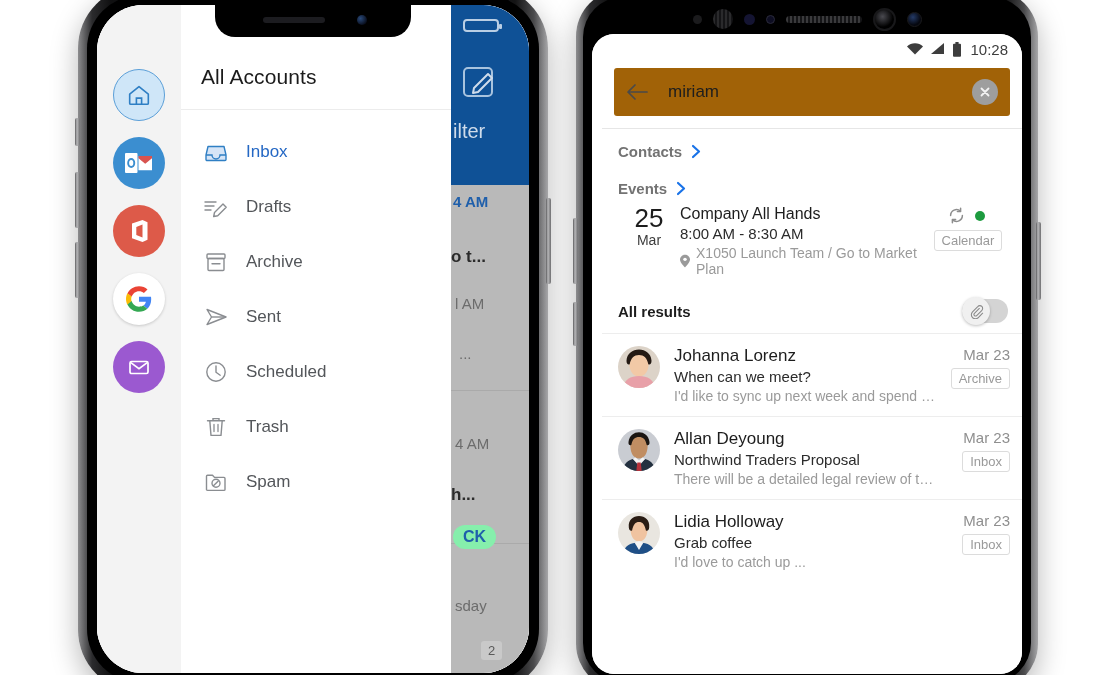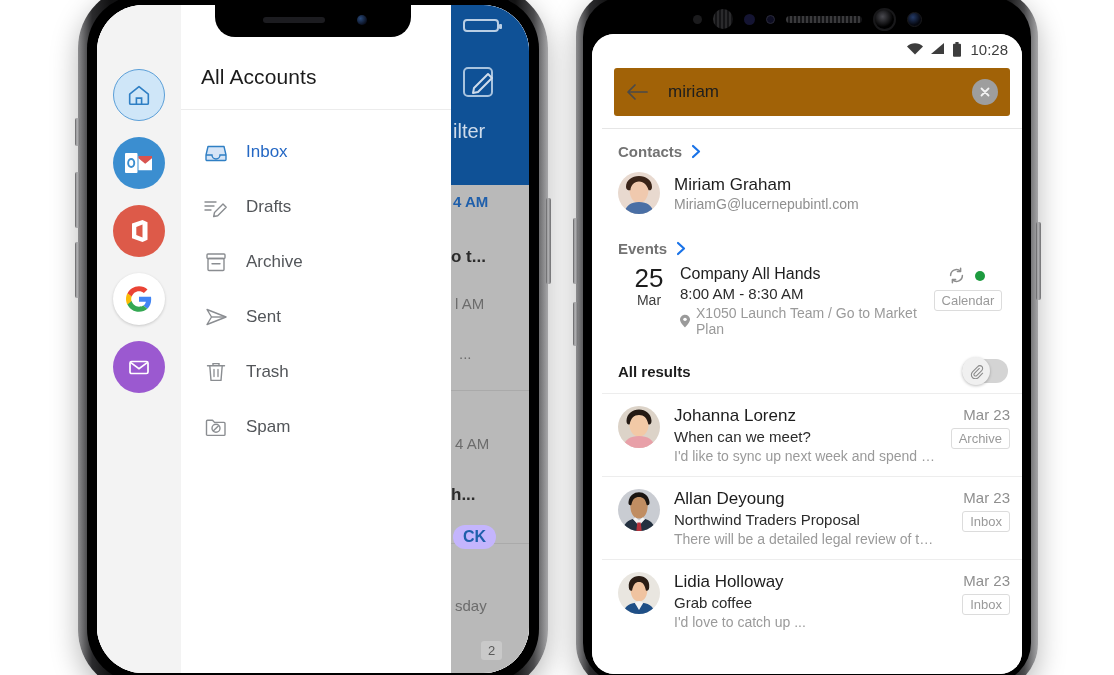--- a/index.html
+++ b/index.html
@@ -72,21 +72,21 @@
   .peek-head { height: 180px; background: #0f5196; position: relative; }
   .peek-pill { position: absolute; left: 12px; top: 14px; width: 36px; height: 13px; border: 2px solid #b9cee4; border-radius: 4px; }
   .peek-pill:after { content:""; position:absolute; right:-5px; top:3px; width:3px; height:5px; background:#b9cee4; border-radius:1px; }
   .peek-compose { position: absolute; left: 10px; top: 58px; width: 38px; height: 38px; }
   .peek-filter { position: absolute; left: 2px; top: 115px; font-size: 20px; color: #cfdceb; }
   .peek-body { position: absolute; left: 0; right: 0; top: 180px; bottom: 0; background: #b9b9b9; }
   .peek-line { position: absolute; font-size: 15px; color: #6c6c6c; white-space: nowrap; }
   .peek-line.blue { color: #1f5fab; font-weight: 700; }
   .peek-line.dark { color: #2b2b2b; font-weight: 700; font-size: 17px; }
   .peek-div { position: absolute; left: 0; right: 0; height: 1px; background: #aaa; }
-  .peek-chip { position: absolute; background: #c4b5fd; border-radius: 13px; padding: 3px 10px; font-size: 16px; color: #1f5fab; font-weight: 700; }
+  .peek-chip { position: absolute; background: #86efac; border-radius: 13px; padding: 3px 10px; font-size: 16px; color: #1f5fab; font-weight: 700; }
   .peek-num { position: absolute; background: #c9c9c9; border-radius: 3px; font-size: 13px; color: #5a5a5a; padding: 2px 7px; }
 
   
   #phone-right { left: 576px; top: -10px; width: 462px; height: 700px; }
   #phone-right .frame-outer { border-radius: 46px; }
   #phone-right .frame-inner { left: 7px; top: 7px; right: 7px; bottom: 7px; border-radius: 40px; }
   #phone-right .screen { left: 16px; top: 44px; right: 16px; bottom: 16px; border-radius: 22px; }
   .droid-sensors { position: absolute; left: 0; right: 0; top: 16px; height: 26px; z-index: 20;
                    display: flex; align-items: center; justify-content: center; gap: 11px; }
   .ds { border-radius: 50%; }
@@ -247,20 +247,29 @@
                   <svg width="26" height="26" viewBox="0 0 26 26">
                     <path d="M4 5.5 23 13 4 20.5 8.5 13z" fill="none" stroke="#8a8d91" stroke-width="1.4" stroke-linejoin="round"></path>
                     <path d="M8.5 13H23" stroke="#8a8d91" stroke-width="1.4"></path>
                   </svg>
                 </span>
                 <span class="folder-label">Sent</span>
               </div>
               <div class="folder-row">
                 <span class="folder-ico">
                   <svg width="26" height="26" viewBox="0 0 26 26">
+                    <circle cx="13" cy="13" r="9.2" fill="none" stroke="#8a8d91" stroke-width="1.4"></circle>
+                    <path d="M13 7v6.2l4.2 3" fill="none" stroke="#8a8d91" stroke-width="1.4" stroke-linecap="round" stroke-linejoin="round"></path>
+                  </svg>
+                </span>
+                <span class="folder-label">Scheduled</span>
+              </div>
+              <div class="folder-row">
+                <span class="folder-ico">
+                  <svg width="26" height="26" viewBox="0 0 26 26">
                     <path d="M4.5 6.8h17" stroke="#8a8d91" stroke-width="1.4" stroke-linecap="round"></path>
                     <path d="M10 6.8V4.6h6v2.2" fill="none" stroke="#8a8d91" stroke-width="1.4"></path>
                     <path d="M6.8 6.8 8 21.4h10L19.2 6.8" fill="none" stroke="#8a8d91" stroke-width="1.4" stroke-linejoin="round"></path>
                     <path d="M11 10.5v7M15 10.5v7" stroke="#8a8d91" stroke-width="1.3" stroke-linecap="round"></path>
                   </svg>
                 </span>
                 <span class="folder-label">Trash</span>
               </div>
               <div class="folder-row">
                 <span class="folder-ico">
@@ -351,34 +360,20 @@
             </span>
           </div>
           <div class="search-underline"></div>
         </div>
 
         <div class="sec-head">
           <span class="sec-title">Contacts</span>
           <svg width="13" height="15" viewBox="0 0 13 15">
             <path d="M3 2l6 5.5L3 13" fill="none" stroke="#1a73e8" stroke-width="2.2" stroke-linecap="round" stroke-linejoin="round"></path>
           </svg>
-        </div>
-        <div class="contact-row">
-          <span class="avatar">
-            <svg width="42" height="42" viewBox="0 0 42 42">
-              <rect width="42" height="42" fill="#e8d9cf"></rect>
-              <path d="M21 6c7 0 10 5 9.5 12.5C30 25 27 31 21 31S12 25 11.5 18.5C11 11 14 6 21 6z" fill="#f0c9ae"></path>
-              <path d="M8 15c0-7 6-11 13-11s13 4 13 11c0 3-1.6 3.6-3.4 3.2C29 13 26 9.5 21 9.5S13 13 12.4 18.2C10.6 18.6 8 18 8 15z" fill="#3a2418"></path>
-              <path d="M6 42c1.5-8.5 7-12 15-12s13.5 3.5 15 12z" fill="#4a6fa5"></path>
-            </svg>
-          </span>
-          <span>
-            <div class="contact-name">Miriam Graham</div>
-            <div class="contact-mail">MiriamG@lucernepubintl.com</div>
-          </span>
         </div>
 
         <div class="sec-head">
           <span class="sec-title">Events</span>
           <svg width="13" height="15" viewBox="0 0 13 15">
             <path d="M3 2l6 5.5L3 13" fill="none" stroke="#1a73e8" stroke-width="2.2" stroke-linecap="round" stroke-linejoin="round"></path>
           </svg>
         </div>
         <div class="event-row">
           <div class="ev-date">

